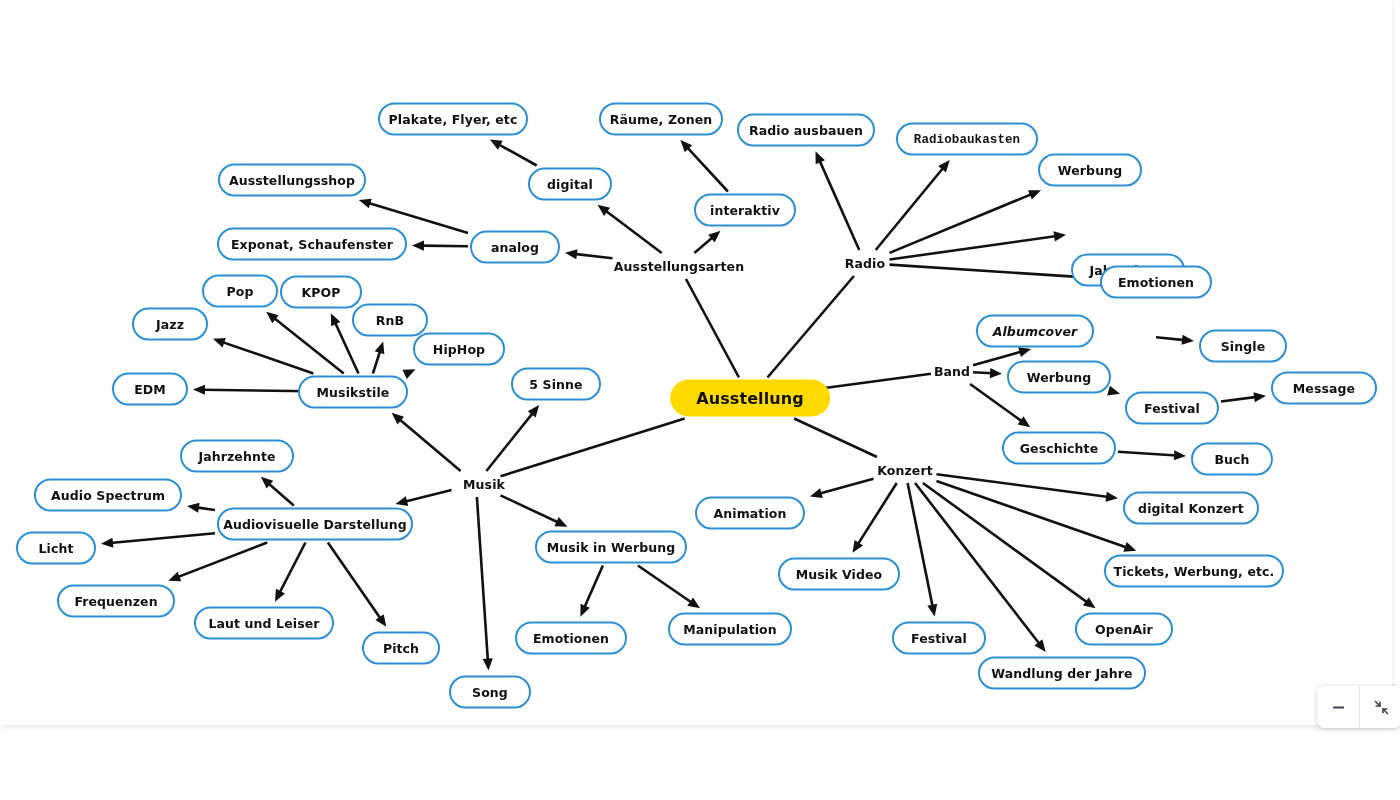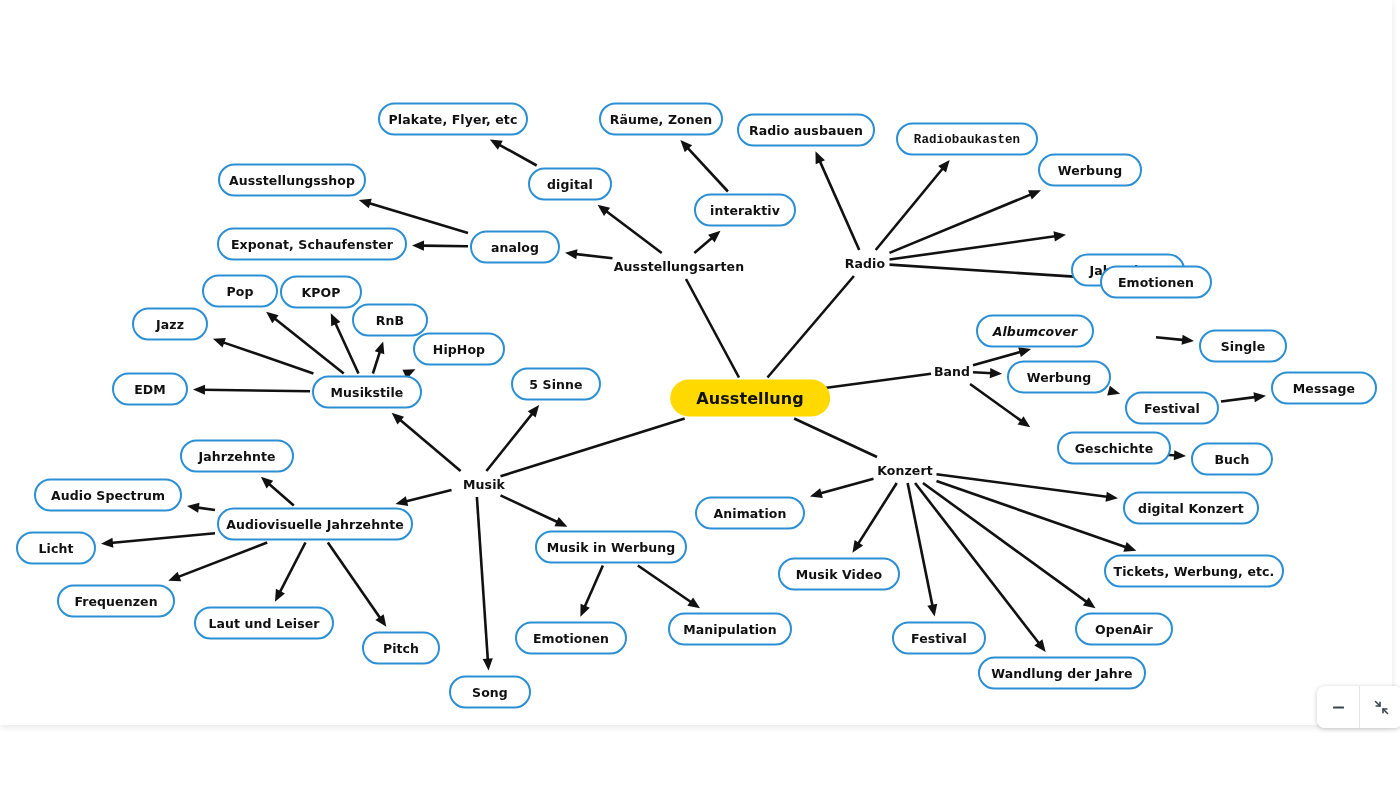--- a/index.html
+++ b/index.html
@@ -233,30 +233,30 @@
       <div class="node " style="left: 240px; top: 291px; width: 76px;">Pop</div>
       <div class="node " style="left: 321px; top: 292px; width: 82px;">KPOP</div>
       <div class="node " style="left: 390px; top: 320px; width: 76px;">RnB</div>
       <div class="node " style="left: 170px; top: 324px; width: 76px;">Jazz</div>
       <div class="node " style="left: 1035px; top: 331px; width: 118px; font-style: italic;">Albumcover</div>
       <div class="node " style="left: 459px; top: 349px; width: 92px;">HipHop</div>
       <div class="node " style="left: 1243px; top: 346px; width: 88px;">Single</div>
       <div class="node " style="left: 1059px; top: 377px; width: 104px;">Werbung</div>
       <div class="node " style="left: 556px; top: 384px; width: 90px;">5 Sinne</div>
       <div class="node " style="left: 150px; top: 389px; width: 76px;">EDM</div>
-      <div class="node " style="left: 367px; top: 392px; width: 110px; text-align: right;">Musikstile</div>
+      <div class="node " style="left: 353px; top: 392px; width: 110px; text-align: right;">Musikstile</div>
       <div class="node " style="left: 1324px; top: 388px; width: 106px;">Message</div>
       <div class="node " style="left: 1172px; top: 408px; width: 94px;">Festival</div>
-      <div class="node " style="left: 1114px; top: 448px; width: 114px;">Geschichte</div>
+      <div class="node " style="left: 1059px; top: 448px; width: 114px;">Geschichte</div>
       <div class="node " style="left: 237px; top: 456px; width: 114px;">Jahrzehnte</div>
       <div class="node " style="left: 1232px; top: 459px; width: 82px;">Buch</div>
       <div class="node " style="left: 108px; top: 495px; width: 148px;">Audio Spectrum</div>
       <div class="node " style="left: 1191px; top: 508px; width: 136px;">digital Konzert</div>
       <div class="node " style="left: 750px; top: 513px; width: 110px;">Animation</div>
-      <div class="node " style="left: 315px; top: 524px; width: 196px;">Audiovisuelle Jahrzehnte</div>
+      <div class="node " style="left: 315px; top: 524px; width: 196px;">Audiovisuelle Darstellung</div>
       <div class="node " style="left: 611px; top: 547px; width: 152px;">Musik in Werbung</div>
       <div class="node " style="left: 56px; top: 548px; width: 80px;">Licht</div>
       <div class="node " style="left: 1194px; top: 571px; width: 180px;">Tickets, Werbung, etc.</div>
       <div class="node " style="left: 839px; top: 574px; width: 122px;">Musik Video</div>
       <div class="node " style="left: 116px; top: 601px; width: 118px;">Frequenzen</div>
       <div class="node " style="left: 264px; top: 623px; width: 140px;">Laut und Leiser</div>
       <div class="node " style="left: 1124px; top: 629px; width: 98px;">OpenAir</div>
       <div class="node " style="left: 730px; top: 629px; width: 124px;">Manipulation</div>
       <div class="node " style="left: 571px; top: 638px; width: 112px;">Emotionen</div>
       <div class="node " style="left: 401px; top: 648px; width: 78px;">Pitch</div>

